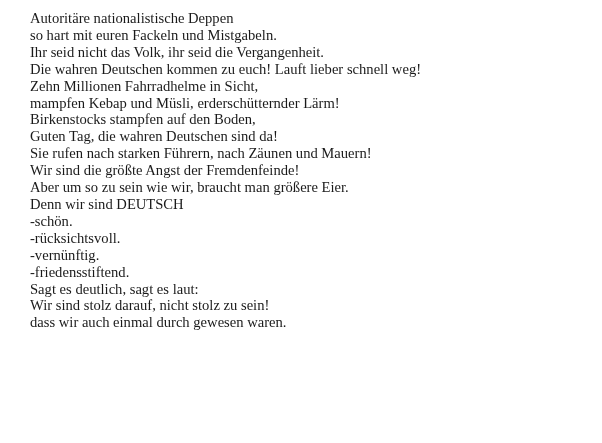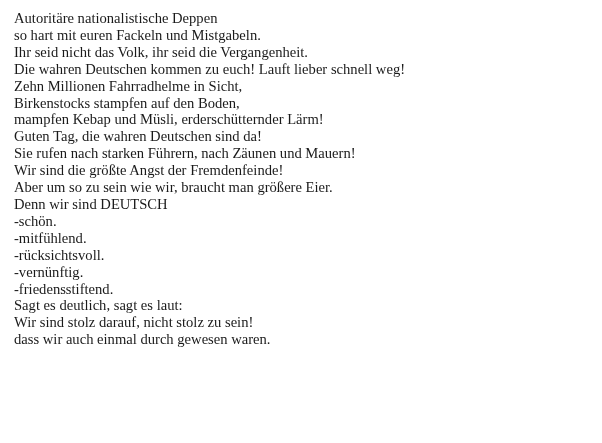--- a/index.html
+++ b/index.html
@@ -6,39 +6,38 @@
   body { width: 602px; height: 443px; overflow: hidden; position: relative; }
   .doc {
     position: absolute;
     left: 14px;
     top: 10px;
     font-family: "Liberation Serif", serif;
     font-size: 14.6px;
     line-height: 16.9px;
     color: #1a1a1a;
   }
-  .line { white-space: pre; display: block; }
+  .line { white-space: pre; display: block; margin-left: 16px; }
 </style>
 </head>
 <body>
 
 <div class="doc">
   <span class="line">Autoritäre nationalistische Deppen</span>
   <span class="line">so hart mit euren Fackeln und Mistgabeln.</span>
   <span class="line">Ihr seid nicht das Volk, ihr seid die Vergangenheit.</span>
   <span class="line">Die wahren Deutschen kommen zu euch! Lauft lieber schnell weg!</span>
   <span class="line">Zehn Millionen Fahrradhelme in Sicht,</span>
+  <span class="line">mampfen Kebap und Müsli, erderschütternder Lärm!</span>
   <span class="line">Birkenstocks stampfen auf den Boden,</span>
-  <span class="line">mampfen Kebap und Müsli, erderschütternder Lärm!</span>
   <span class="line">Guten Tag, die wahren Deutschen sind da!</span>
   <span class="line">Sie rufen nach starken Führern, nach Zäunen und Mauern!</span>
   <span class="line">Wir sind die größte Angst der Fremdenfeinde!</span>
   <span class="line">Aber um so zu sein wie wir, braucht man größere Eier.</span>
   <span class="line">Denn wir sind DEUTSCH</span>
   <span class="line">-schön.</span>
-  <span class="line">-mitfühlend.</span>
   <span class="line">-rücksichtsvoll.</span>
   <span class="line">-vernünftig.</span>
   <span class="line">-friedensstiftend.</span>
   <span class="line">Sagt es deutlich, sagt es laut:</span>
   <span class="line">Wir sind stolz darauf, nicht stolz zu sein!</span>
   <span class="line">dass wir auch einmal durch gewesen waren.</span>
 </div>
 
 </body></html>

